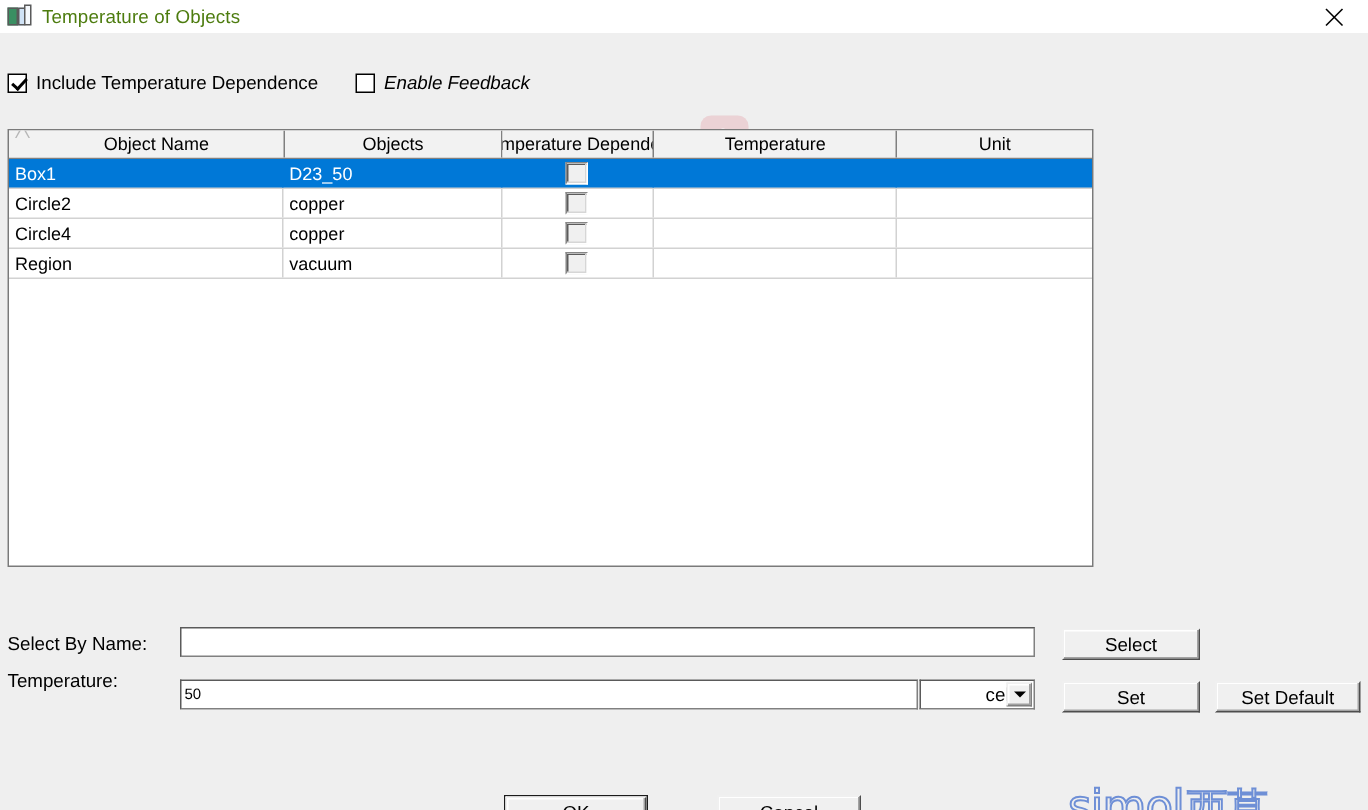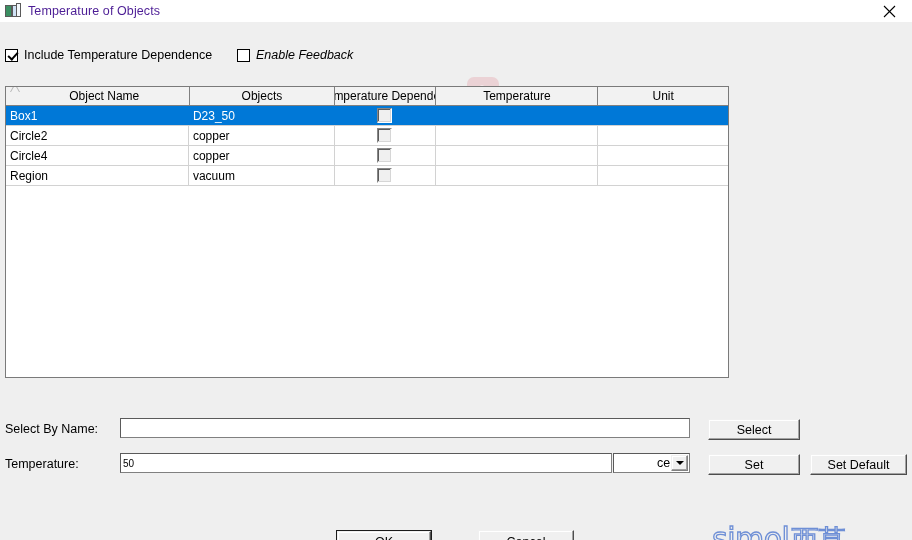--- a/index.html
+++ b/index.html
@@ -36,21 +36,21 @@
   }
   #app-icon .sq {
     position: absolute;
     box-sizing: border-box;
   }
   .ic-a { left:0; top:2px; width:7px; height:12px; background:#3a8f62; border:1px solid #5a5a5a;}
   .ic-b { left:7px; top:2px; width:5px; height:12px; background:#cfe2f5; border:1px solid #5a5a5a;}
   .ic-c { left:11px; top:0px; width:5px; height:14px; background:#f4f8fc; border:1px solid #5a5a5a;}
   #title-text {
     font-size: 12.5px;
-    color: #4c1d95;
+    color: #4d7c0f;
     letter-spacing: 0.1px;
   }
   #close-btn {
     position: absolute;
     right: 0; top: 0;
     width: 45px; height: 22px;
     display: flex; align-items: center; justify-content: center;
     cursor: default;
   }
   #close-btn svg { display:block; }
@@ -200,21 +200,21 @@
     box-shadow: inset -1px -1px 0 #d6d6d6, inset 1px 1px 0 #5c5c5c;
   }
 
   
   .flabel {
     position: absolute;
     font-size: 12.5px;
     color: #000;
   }
   #lbl-select-by-name { left: 5px; top: 400px; }
-  #lbl-temperature { left: 5px; top: 435px; }
+  #lbl-temperature { left: 5px; top: 425px; }
 
   .wininput {
     position: absolute;
     box-sizing: border-box;
     background: #ffffff;
     border: 1px solid #808080;
     border-top-color: #5a5a5a;
     border-left-color: #5a5a5a;
     font-family: "Liberation Sans", sans-serif;
     font-size: 10px;

